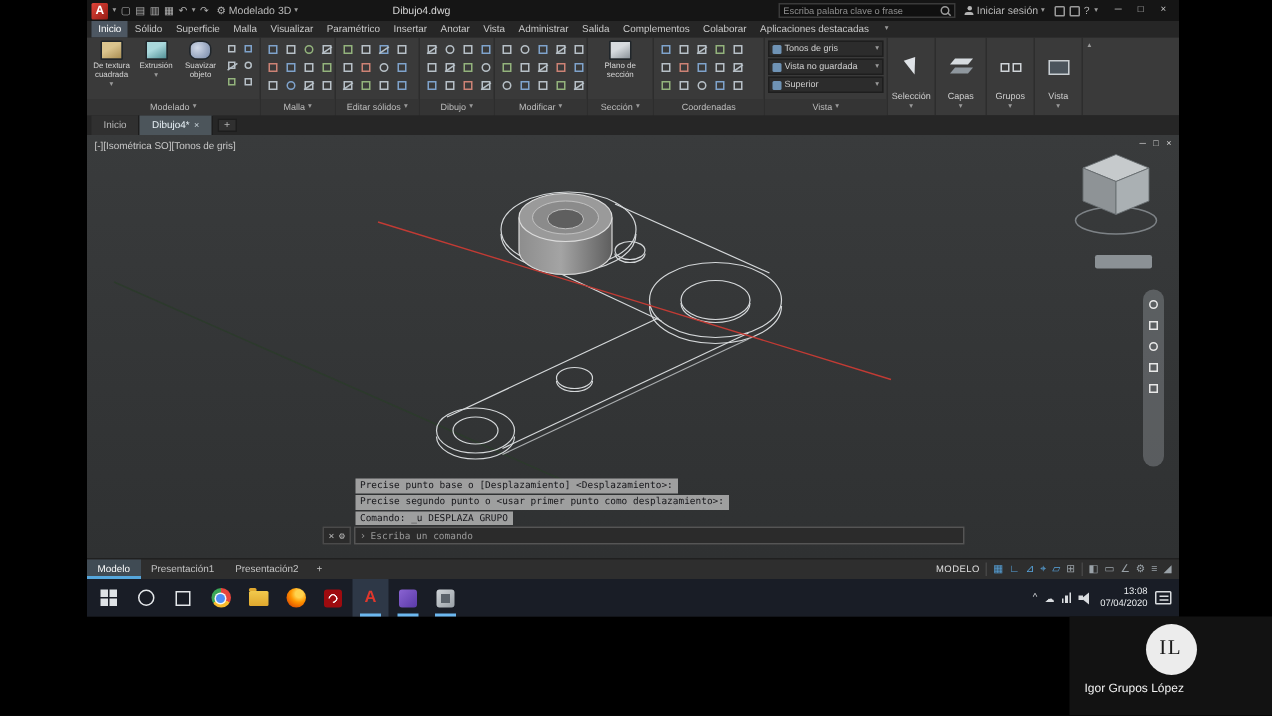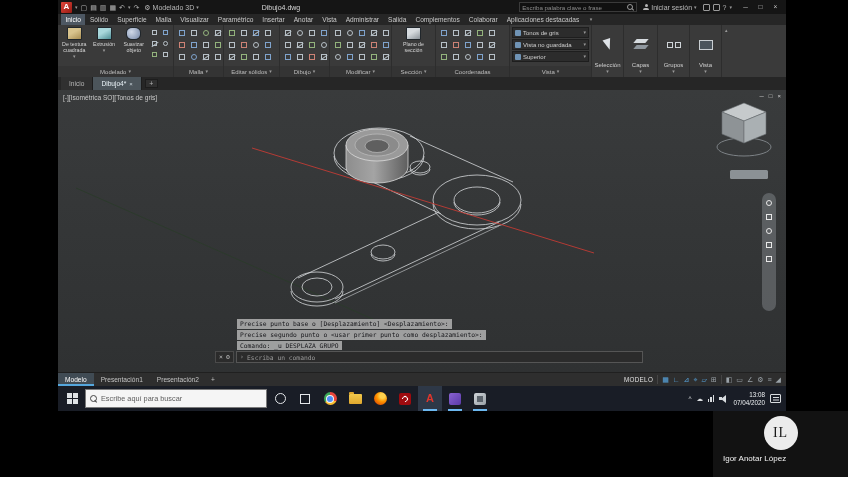--- a/index.html
+++ b/index.html
@@ -571,24 +571,20 @@
 
     <div class="taskbar">
       <div class="start">
         <span class="wgrid">
             <i></i>
             <i></i>
             <i></i>
             <i></i>
           </span>
       </div>
-      <div class="tsearch">
-        <span class="mag"></span>
-        <input placeholder="Escribe aquí para buscar" style="">
-      </div>
       <div class="tbtn">
           <span class="cortana"></span>
         </div>
       <div class="tbtn">
           <span class="tview"></span>
         </div>
       <div class="apptile">
           <span class="chrome"></span>
         </div>
       <div class="apptile">
@@ -624,15 +620,15 @@
         </div>
         <div class="notif"></div>
       </div>
     </div>
   </div>
 
   <div class="credit">
     <div class="avatar">
         <span>IL</span>
       </div>
-    <div class="credit-name">Igor Anotar López</div>
+    <div class="credit-name">Igor Grupos López</div>
   </div>
 </div>
 
 </body></html>

